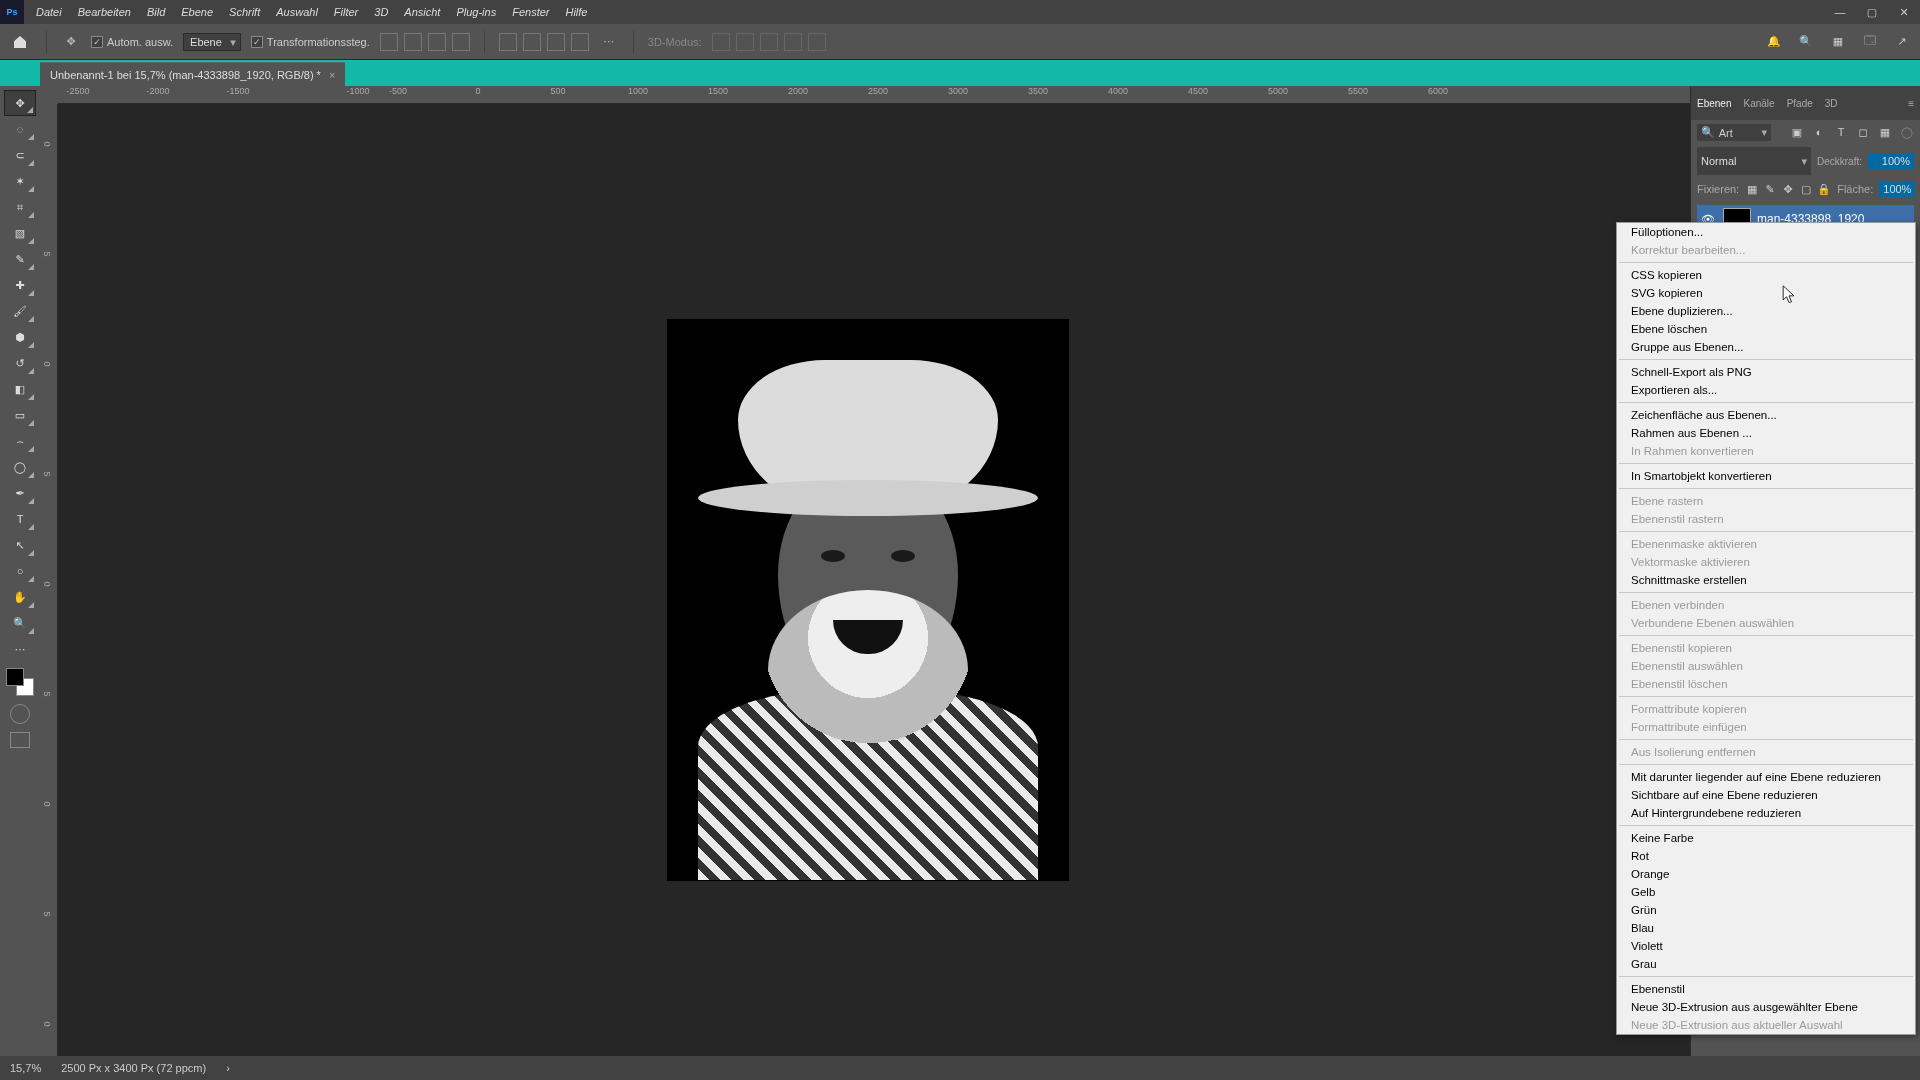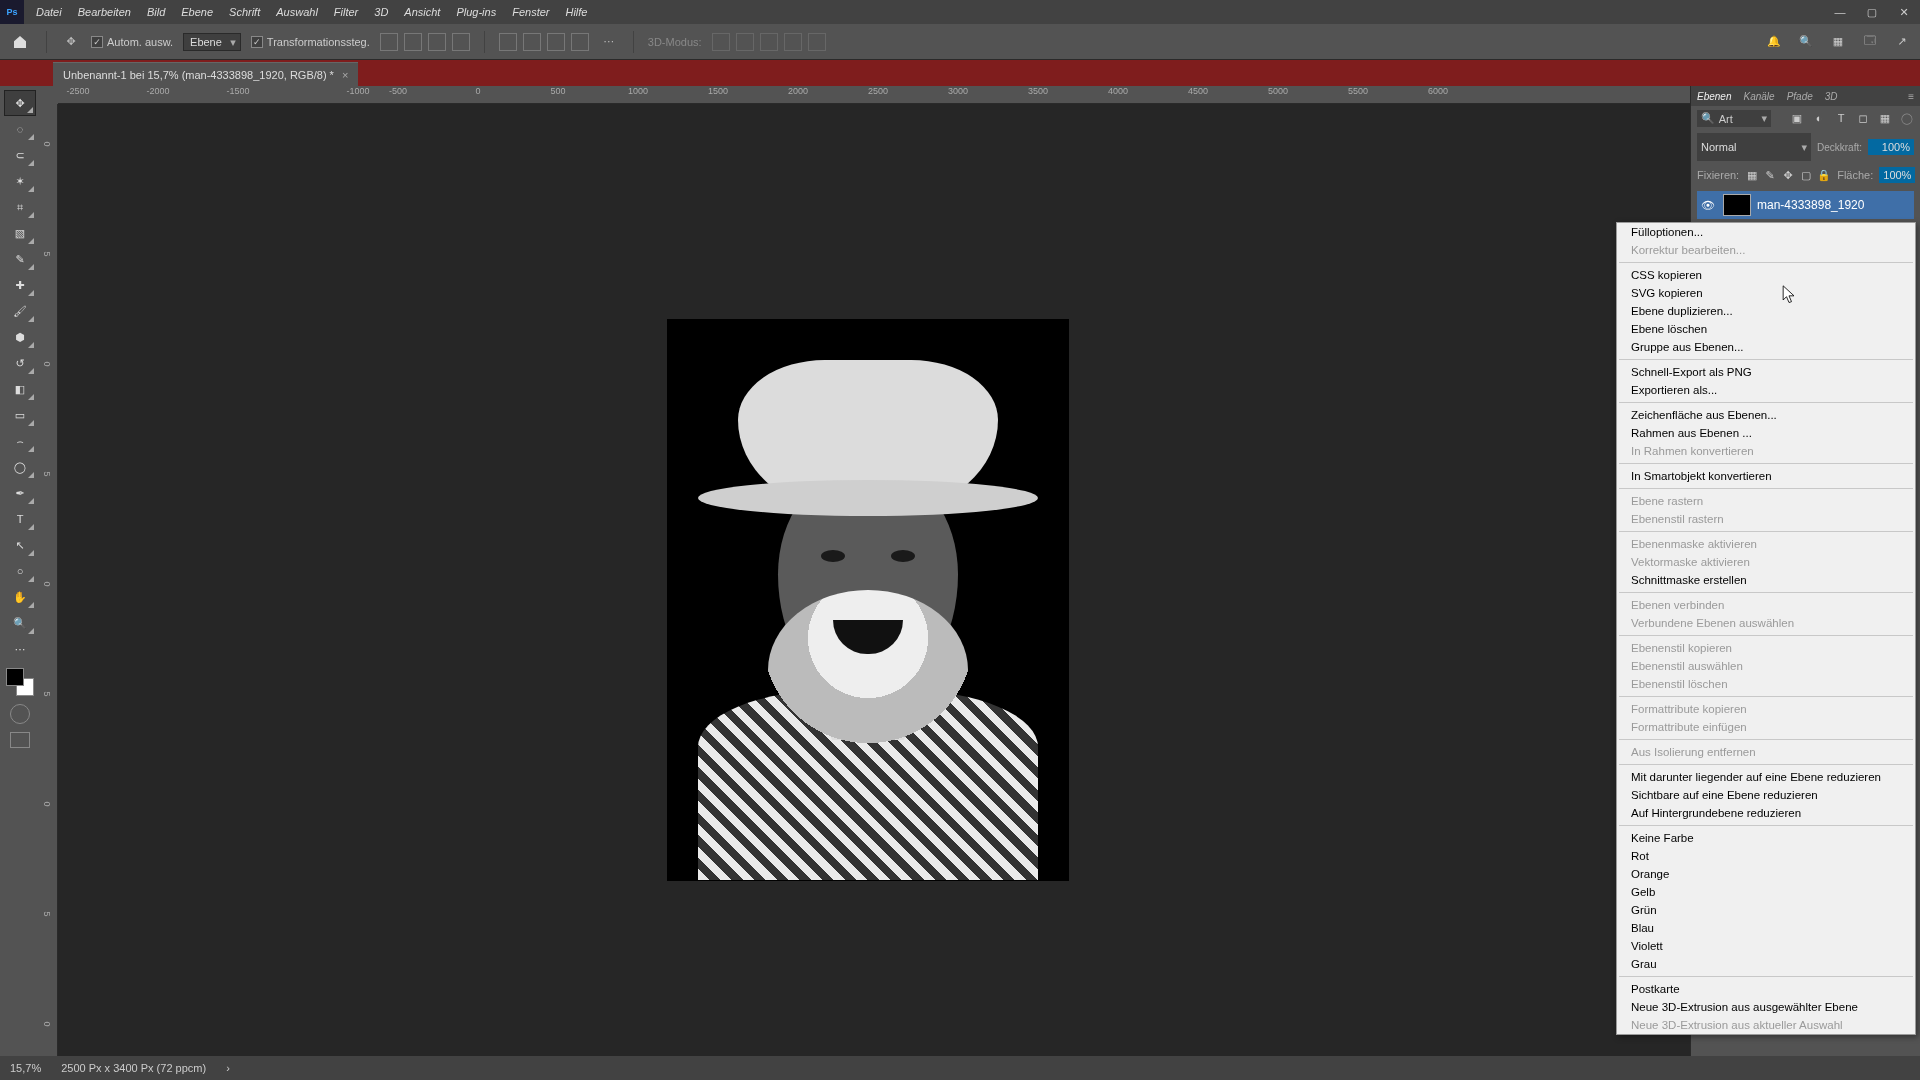--- a/index.html
+++ b/index.html
@@ -20,21 +20,21 @@
 .opt-select::after{content:"▾"; position:absolute; right:4px; color:#aaa;}
 .opt-check { display:flex; align-items:center; gap:4px; }
 .opt-check .box { width:12px; height:12px; background:#3f3f3f; border:1px solid #888; display:flex;align-items:center;justify-content:center;font-size:9px;}
 .opt-icon { width:20px; height:20px; display:flex; align-items:center; justify-content:center; color:#bbb;}
 .vsep { width:1px; height:22px; background: #424242; margin:0 4px;}
 .align-icons { display:flex; gap:6px; }
 .align-icons .ai { width:18px; height:18px; border:1px solid #888; opacity:0.7;}
 .right-tools { margin-left:auto; display:flex; gap:12px; align-items:center;}
 
 
-.doctab-bar { height: 26px; background:#7f1d1d; display:flex; align-items:flex-end; padding-left:53px;}
+.doctab-bar { height: 26px; background:#14b8a6; display:flex; align-items:flex-end; padding-left:40px;}
 .doctab { background:#535353; height:24px; padding:0 10px; display:flex; align-items:center; gap:8px; color:#ddd; border-top:1px solid #666; min-width:240px;}
 .doctab .close { color:#aaa; margin-left:auto;}
 
 
 .workspace { display:flex; height: calc(1080px - 24px - 36px - 26px - 24px); }
 
 
 .toolbox { width: 40px; background:#535353; display:flex; flex-direction:column; align-items:center; padding-top:4px; gap:0;}
 .tool { width:32px; height:26px; display:flex; align-items:center; justify-content:center; color:#ddd; position:relative;}
 .tool.active { background:#3f3f3f; border:1px solid #222;}
@@ -61,21 +61,21 @@
 .face { position:absolute; top:150px; left:50%; transform:translateX(-50%); width:180px; height:220px; background:#5a5a5a; border-radius:50% 50% 46% 46% / 54% 54% 60% 60%;}
 .beard { position:absolute; top:270px; left:50%; transform:translateX(-50%); width:200px; height:160px; background:radial-gradient(circle at 50% 30%, #eee 0 40%, #bbb 40% 70%, transparent 70%); border-radius:50%;}
 .eyes { position:absolute; top:230px; width:100%; display:flex; justify-content:center; gap:46px;}
 .eyes span{ width:24px; height:12px; background:#1a1a1a; border-radius:50%; display:block;}
 .mouth { position:absolute; top:300px; left:50%; transform:translateX(-50%); width:70px; height:34px; background:#111; border-radius:0 0 50px 50px;}
 .shirt { position:absolute; bottom:0; left:50%; transform:translateX(-50%); width:340px; height:190px; background:repeating-linear-gradient(45deg,#eaeaea 0 8px,#333 8px 16px),#ddd; border-radius:40% 40% 0 0 / 30% 30% 0 0;}
 .collar { position:absolute; bottom:140px; left:50%; transform:translateX(-50%); width:120px; height:60px; background:#ddd; clip-path:polygon(0 0,100% 0,80% 100%,20% 100%);}
 
 
 .panels { width: 230px; background:#535353; display:flex; flex-direction:column; border-left:1px solid #2a2a2a;}
-.panel-tabs { display:flex; background:#424242; height:20px; align-items:center; padding:0 6px; gap:12px;font-style:italic;}
+.panel-tabs { display:flex; background:#424242; height:34px; align-items:center; padding:0 6px; gap:12px;}
 .panel-tabs span { color:#aaa; font-size:10px;}
 .panel-tabs span.active { color:#eee; }
 .panel-tabs .menu-dots{margin-left:auto; color:#aaa;}
 .panel-body { padding:4px 6px; background:#535353;}
 .search-art { display:flex; align-items:center; gap:4px; background:#3f3f3f; padding:2px 4px; width:74px;}
 .layer-icons-row { display:flex; gap:8px; margin-left:auto;}
 .layer-icons-row span{ width:14px; color:#ccc; text-align:center;}
 .row2 { display:flex; align-items:center; gap:6px; margin-top:6px;}
 .blend-sel { background:#3f3f3f; flex:1; padding:8px 4px; color:#ddd; position:relative;}
 .blend-sel::after{content:"▾"; position:absolute; right:4px; color:#aaa;}
@@ -361,21 +361,21 @@
     <div class="cm-sep"></div>
     <div class="cm-item">Keine Farbe</div>
     <div class="cm-item">Rot</div>
     <div class="cm-item">Orange</div>
     <div class="cm-item">Gelb</div>
     <div class="cm-item">Grün</div>
     <div class="cm-item">Blau</div>
     <div class="cm-item">Violett</div>
     <div class="cm-item">Grau</div>
     <div class="cm-sep"></div>
-    <div class="cm-item">Postkarte</div>
+    <div class="cm-item">Ebenenstil</div>
     <div class="cm-item">Neue 3D-Extrusion aus ausgewählter Ebene</div>
     <div class="cm-item disabled">Neue 3D-Extrusion aus aktueller Auswahl</div>
   </div>
 <div class="fake-cursor">
   <svg viewBox="0 0 16 24">
       <path d="M1 1 L1 18 L5 14 L8 21 L11 20 L8 13 L14 13 Z" fill="#fff" stroke="#000"></path>
     </svg>
 </div>
 
 <div class="statusbar">

